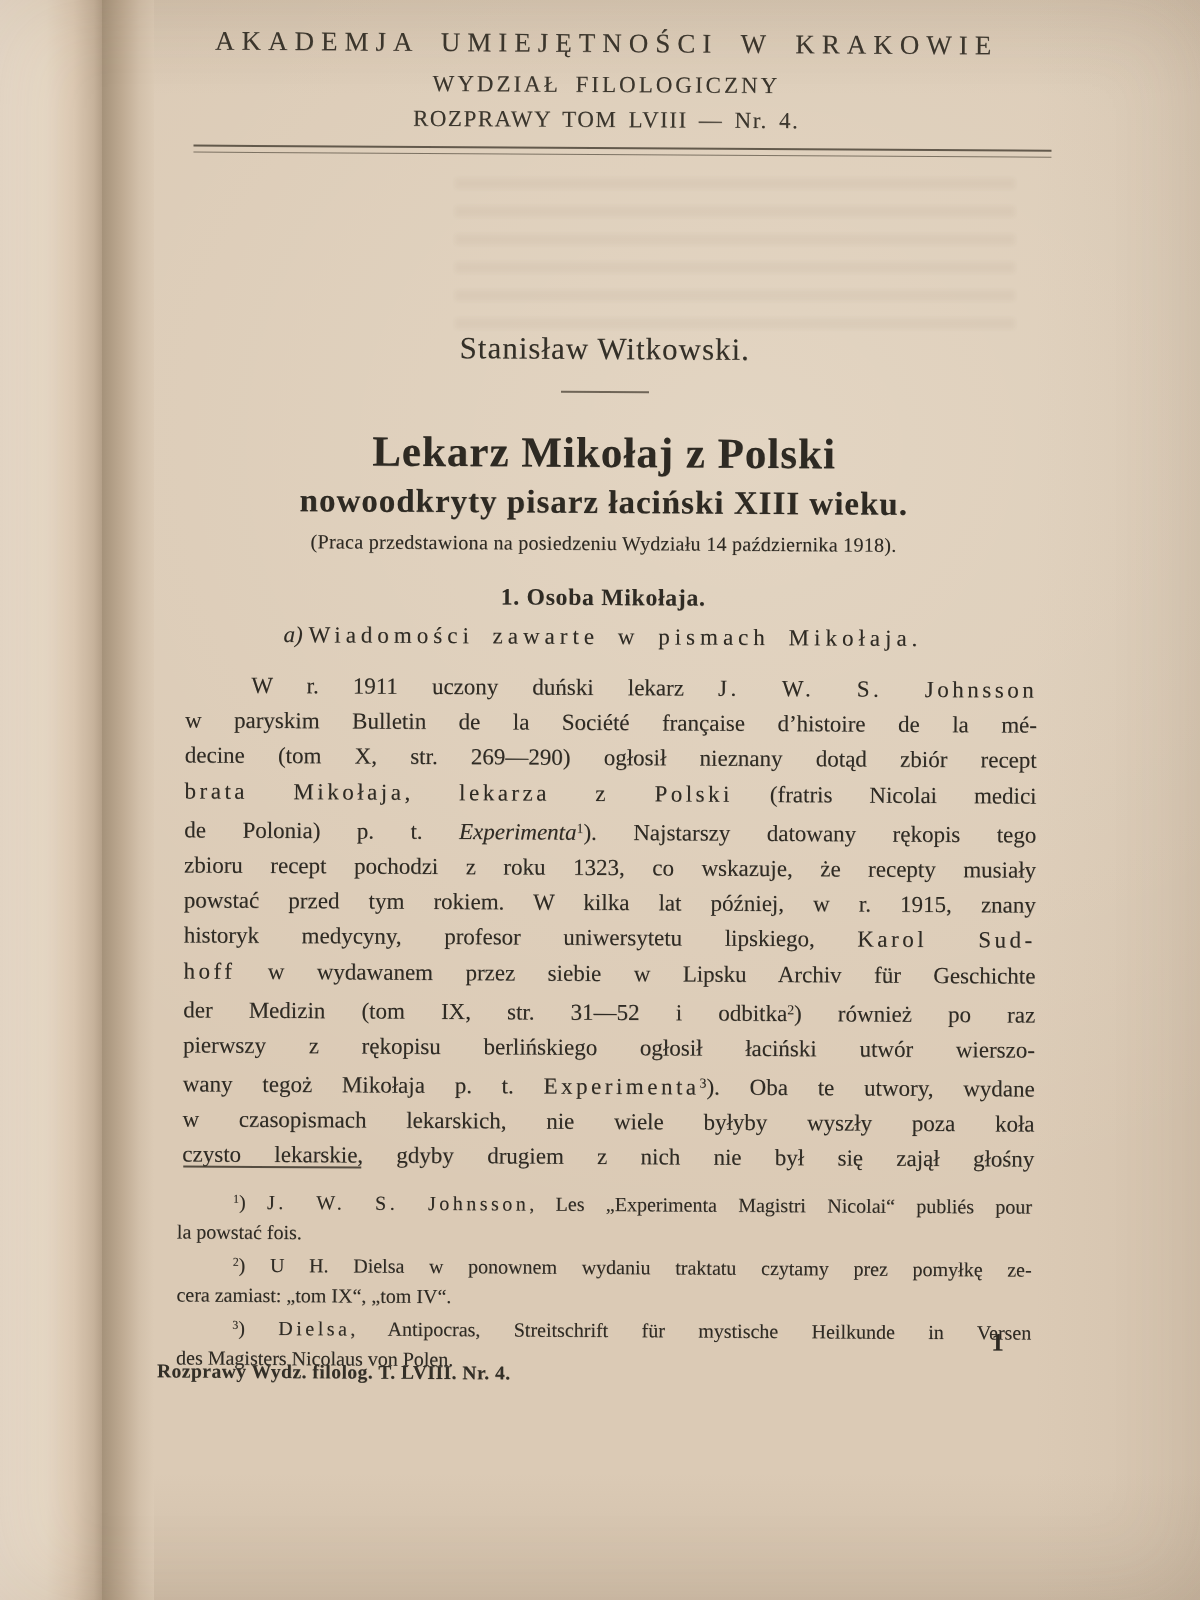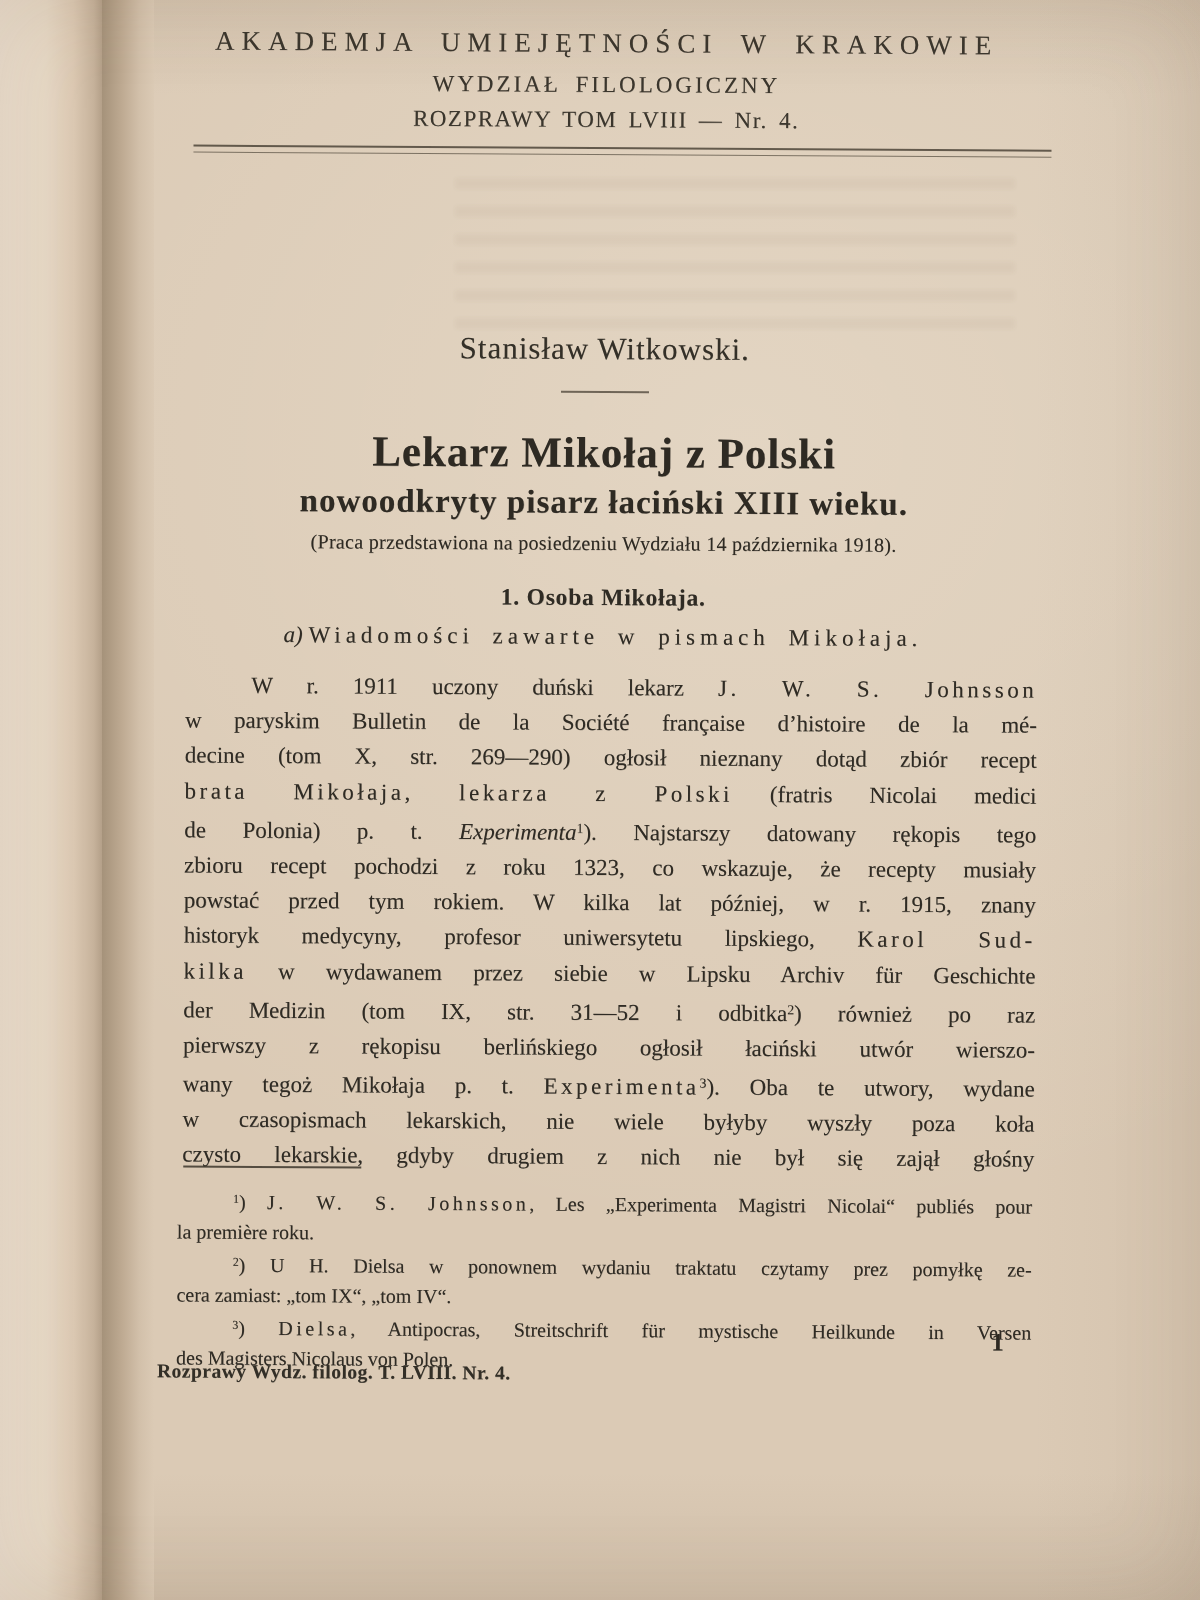--- a/index.html
+++ b/index.html
@@ -138,32 +138,32 @@
 
     <div class="body-text">
         <div class="tline ind"><span class="seg-n">W r. 1911 uczony duński lekarz </span><span class="seg-sp">J. W. S. Johnsson</span></div>
         <div class="tline"><span class="seg-n">w paryskim Bulletin de la Société française d’histoire de la mé-</span></div>
         <div class="tline"><span class="seg-n">decine (tom X, str. 269—290) ogłosił nieznany dotąd zbiór recept</span></div>
         <div class="tline"><span class="seg-sp">brata Mikołaja, lekarza z Polski</span><span class="seg-n"> (fratris Nicolai medici</span></div>
         <div class="tline"><span class="seg-n">de Polonia) p. t. </span><span class="seg-i">Experimenta</span><span class="seg-sup">1</span><span class="seg-n">). Najstarszy datowany rękopis tego</span></div>
         <div class="tline"><span class="seg-n">zbioru recept pochodzi z roku 1323, co wskazuje, że recepty musiały</span></div>
         <div class="tline"><span class="seg-n">powstać przed tym rokiem. W kilka lat później, w r. 1915, znany</span></div>
         <div class="tline"><span class="seg-n">historyk medycyny, profesor uniwersytetu lipskiego, </span><span class="seg-sp">Karol Sud-</span></div>
-        <div class="tline"><span class="seg-sp">kilka</span><span class="seg-n"> w wydawanem przez siebie w Lipsku Archiv für Geschichte</span></div>
+        <div class="tline"><span class="seg-sp">hoff</span><span class="seg-n"> w wydawanem przez siebie w Lipsku Archiv für Geschichte</span></div>
         <div class="tline"><span class="seg-n">der Medizin (tom IX, str. 31—52 i odbitka</span><span class="seg-sup">2</span><span class="seg-n">) również po raz</span></div>
         <div class="tline"><span class="seg-n">pierwszy z rękopisu berlińskiego ogłosił łaciński utwór wierszo-</span></div>
         <div class="tline"><span class="seg-n">wany tegoż Mikołaja p. t. </span><span class="seg-sp">Experimenta</span><span class="seg-sup">3</span><span class="seg-n">). Oba te utwory, wydane</span></div>
         <div class="tline"><span class="seg-n">w czasopismach lekarskich, nie wiele byłyby wyszły poza koła</span></div>
         <div class="tline"><span class="seg-n">czysto lekarskie, gdyby drugiem z nich nie był się zajął głośny</span></div>
       </div>
 
     <div class="footnote-rule"></div>
     <div class="footnotes">
         <div class="tline ind"><span class="seg-sup">1</span><span class="seg-n">) </span><span class="seg-sp">J. W. S. Johnsson</span><span class="seg-n">, Les „Experimenta Magistri Nicolai“ publiés pour</span></div>
-        <div class="tline endl"><span class="seg-n">la première roku.</span></div>
+        <div class="tline endl"><span class="seg-n">la powstać fois.</span></div>
         <div class="tline ind"><span class="seg-sup">2</span><span class="seg-n">) U H. Dielsa w ponownem wydaniu traktatu czytamy prez pomyłkę ze-</span></div>
         <div class="tline endl"><span class="seg-n">cera zamiast: „tom IX“, „tom IV“.</span></div>
         <div class="tline ind"><span class="seg-sup">3</span><span class="seg-n">) </span><span class="seg-sp">Dielsa</span><span class="seg-n">, Antipocras, Streitschrift für mystische Heilkunde in Versen</span></div>
         <div class="tline endl"><span class="seg-n">des Magisters Nicolaus von Polen.</span></div>
       </div>
 
     <div class="footer-signature">Rozprawy Wydz. filolog. T. LVIII. Nr. 4.</div>
     <div class="page-number">1</div>
 
   </div>

